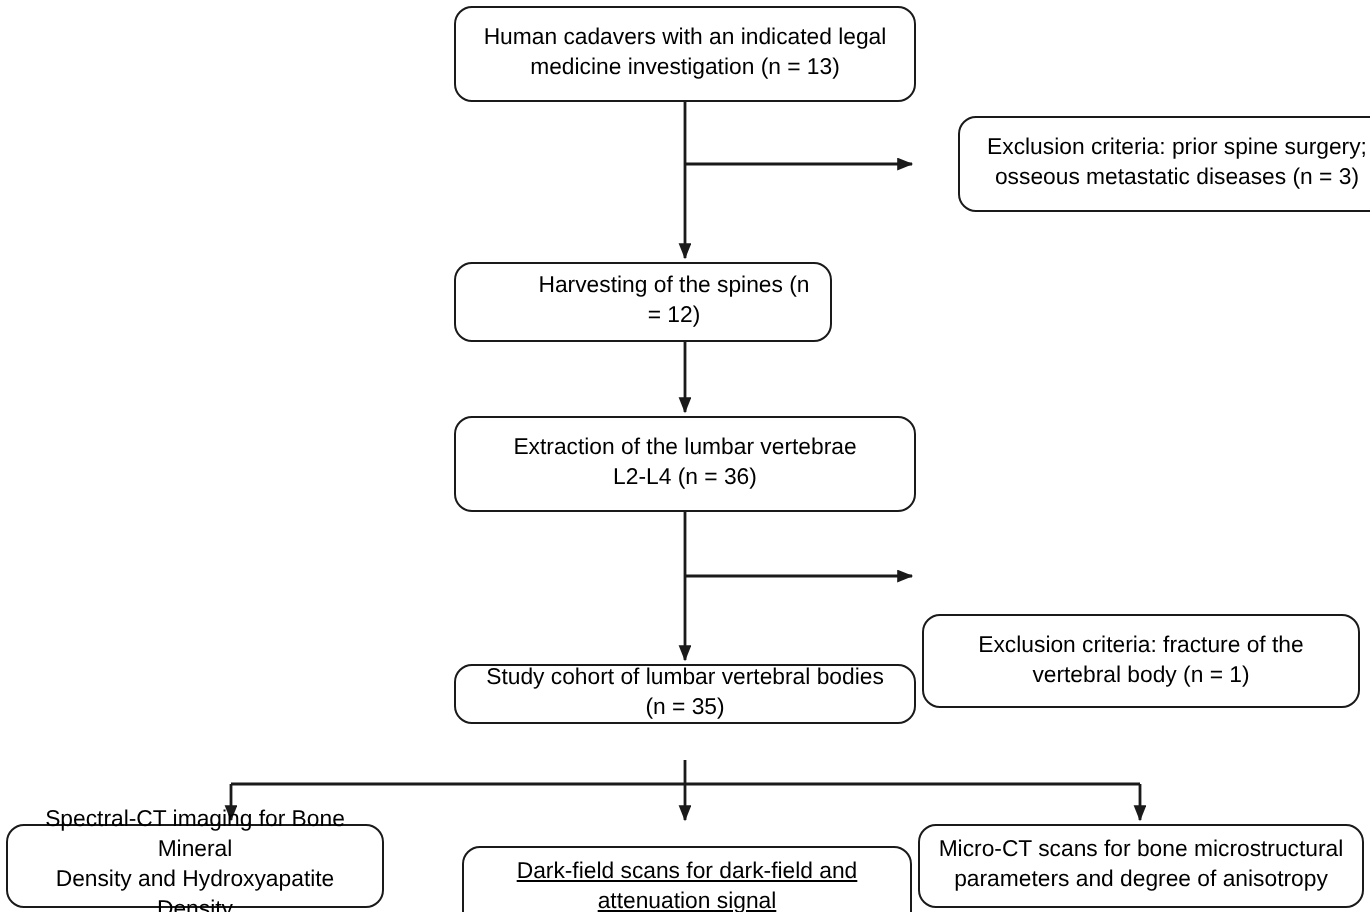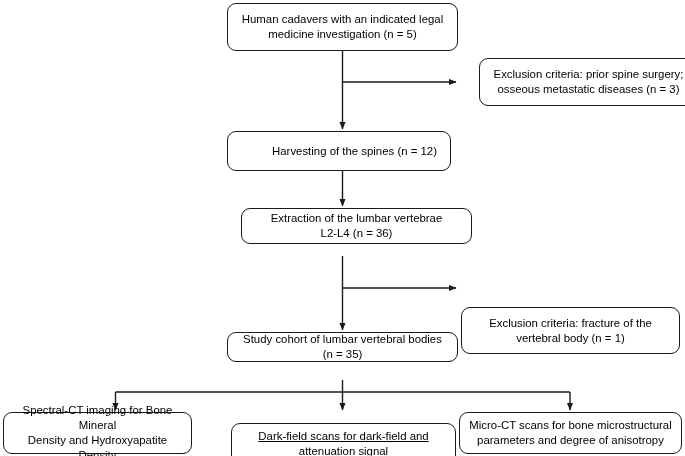--- a/index.html
+++ b/index.html
@@ -67,33 +67,33 @@
       <path d="M 342.5 380 L 342.5 392"></path>
       <path d="M 115.5 392 L 570 392"></path>
       <path d="M 115.5 392 L 115.5 410" marker-end="url(#arrowhead)"></path>
       <path d="M 342.5 392 L 342.5 410" marker-end="url(#arrowhead)"></path>
       <path d="M 570 392 L 570 410" marker-end="url(#arrowhead)"></path>
     </g>
   </svg>
 
   <div class="node" style="left:227px; top:3px; width:231px; height:48px;">
     <span class="node-text">Human cadavers with an indicated legal
-medicine investigation (n = 5)</span>
+medicine investigation (n = 13)</span>
   </div>
 
   <div class="node" style="left:456px; top:58px; width:219px; height:48px;margin-left:23px;">
     <span class="node-text">Exclusion criteria: prior spine surgery;
 osseous metastatic diseases (n = 3)</span>
   </div>
 
-  <div class="node" style="left:227px; top:131px; width:224px; height:40px;padding-left:37px;">
+  <div class="node" style="left:227px; top:131px; width:189px; height:40px;padding-left:37px;">
     <span class="node-text">Harvesting of the spines (n = 12)</span>
   </div>
 
-  <div class="node" style="left:241px; top:208px; width:231px; height:36px;">
+  <div class="node" style="left:227px; top:208px; width:231px; height:48px;">
     <span class="node-text">Extraction of the lumbar vertebrae
 L2-L4 (n = 36)</span>
   </div>
 
   <div class="node" style="left:461px; top:265px; width:219px; height:47px;margin-top:42px;">
     <span class="node-text">Exclusion criteria: fracture of the
 vertebral body (n = 1)</span>
   </div>
 
   <div class="node" style="left:227px; top:332px; width:231px; height:30px;">

